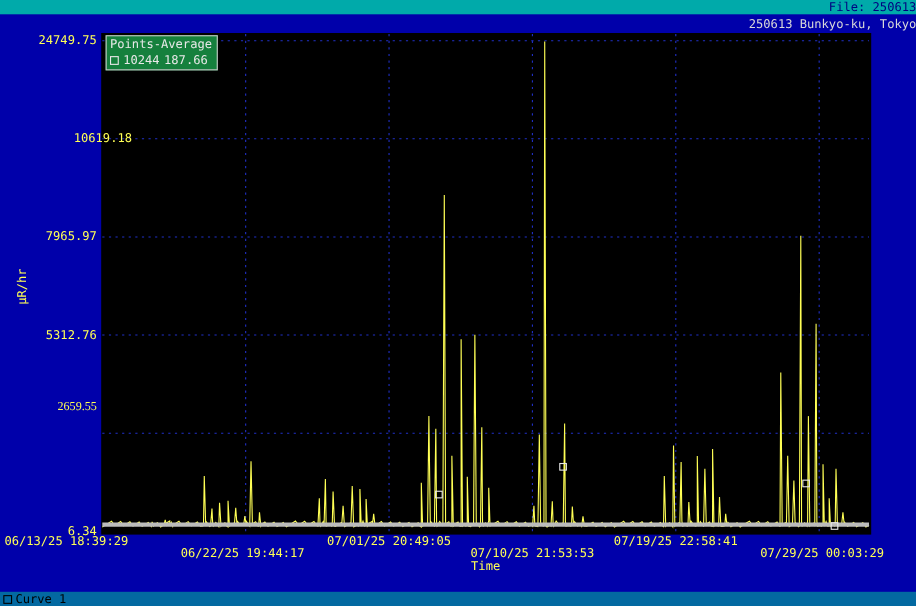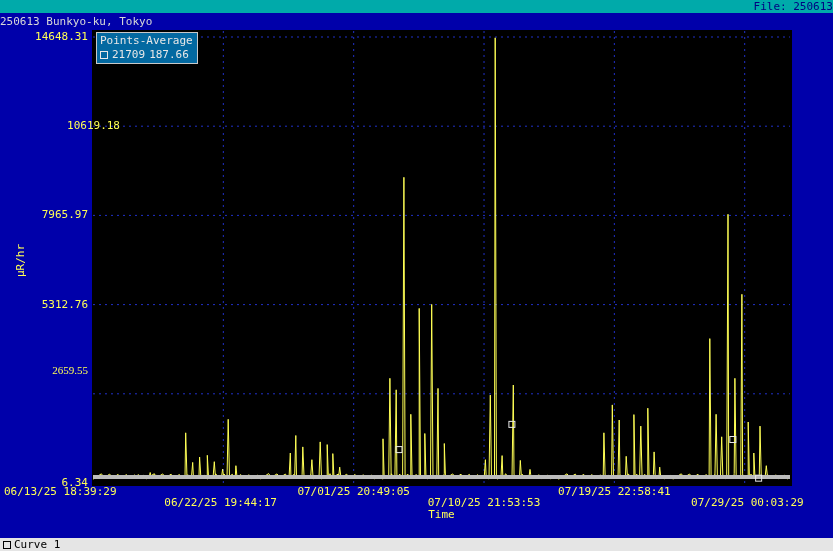--- a/index.html
+++ b/index.html
@@ -1,33 +1,33 @@
 <!DOCTYPE html>
 <html><head>
 <meta charset="utf-8">
 <style>
   html,body{margin:0;padding:0;background:#444;}
   .screen{position:relative;width:833px;height:551px;background:#0000AA;overflow:hidden;
           font-family:"DejaVu Sans Mono","Liberation Mono",monospace;font-size:11px;}
   .topbar{position:absolute;top:0;left:0;right:0;height:13px;background:#00AAAA;
           color:#000080;line-height:13px;padding-left:3px;box-sizing:border-box;text-align:right;}
-  .chart-title{position:absolute;top:15px;left:0;width:100%;text-align:left;color:#D8D8D8;}
+  .chart-title{position:absolute;top:15px;left:0;width:100%;text-align:right;color:#D8D8D8;}
   svg#plot{position:absolute;top:0;left:0;}
-  .legend{position:absolute;left:96px;top:32px;background:#0369a1;border:1px solid #C8C8C8;
+  .legend{position:absolute;left:96px;top:32px;background:#15803d;border:1px solid #C8C8C8;
           color:#E8E8E8;padding:1px 4px 2px 3px;}
   .legend-title{margin-bottom:1px;}
   .legend-entry{display:flex;align-items:center;gap:4px;}
   .sq{width:6px;height:6px;border:1px solid #E8E8E8;display:inline-block;background:transparent;}
   .labels-layer{position:absolute;inset:0;pointer-events:none;}
   .ylab{position:absolute;left:0;width:88px;text-align:right;color:#FFFF55;line-height:13px;}
   .xlab{position:absolute;color:#FFFF55;line-height:12px;white-space:nowrap;}
   .yaxis-title{position:absolute;left:-10px;top:254px;width:60px;text-align:center;color:#FFFF55;
                transform:rotate(-90deg);transform-origin:center;}
   .xaxis-title{position:absolute;top:508px;left:93px;width:697px;text-align:center;color:#FFFF55;}
-  .statusbar{position:absolute;bottom:0;left:0;right:0;height:13px;background:#e5e5e5;color:#000;
+  .statusbar{position:absolute;bottom:0;left:0;right:0;height:13px;background:#0369a1;color:#000;
              display:flex;align-items:center;gap:3px;padding-left:3px;box-sizing:border-box;margin-top:16px;}
   .sq2{width:6px;height:6px;border:1px solid #000;display:inline-block;}
 </style>
 </head>
 <body>
 
 <div class="screen">
 
   <div class="topbar">
     <span>File: 250613</span>
@@ -52,27 +52,27 @@
       <rect x="395.983" y="446.5934702443231" width="6" height="6" fill="none" stroke="#E8E8E8" stroke-width="1"></rect>
       <rect x="508.897" y="421.3787113562148" width="6" height="6" fill="none" stroke="#E8E8E8" stroke-width="1"></rect>
       <rect x="729.846" y="436.5075666890798" width="6" height="6" fill="none" stroke="#E8E8E8" stroke-width="1"></rect>
       <rect x="755.635" y="475.17019698417914" width="6" height="6" fill="none" stroke="#E8E8E8" stroke-width="1"></rect>
     </svg>
 
   <div class="legend">
     <div class="legend-title">Points-Average</div>
     <div class="legend-entry">
       <span class="sq"></span>
-      <span>21709</span>
+      <span>10244</span>
       <span>187.66</span>
     </div>
   </div>
 
   <div class="labels-layer" id="ylabels">
-      <div class="ylab" style="top: 30px;">14648.31</div>
+      <div class="ylab" style="top: 30px;">24749.75</div>
       <div class="ylab" style="top: 119.2px; margin-left: 32px;">10619.18</div>
       <div class="ylab" style="top: 208.4px;">7965.97</div>
       <div class="ylab" style="top: 297.6px;">5312.76</div>
       <div class="ylab" style="top: 364px; font-family: Liberation Serif, serif;">2659.55</div>
       <div class="ylab" style="top: 476px;">6.34</div>
     </div>
   <div class="labels-layer" id="xlabels">
       <div class="xlab" style="top: 486px; left: 4px;">06/13/25 18:39:29</div>
       <div class="xlab" style="top: 497px; left: 164.339px; width: 118px; text-align: left;">06/22/25 19:44:17</div>
       <div class="xlab" style="top: 486px; left: 294.678px; width: 118px; text-align: center;">07/01/25 20:49:05</div>

